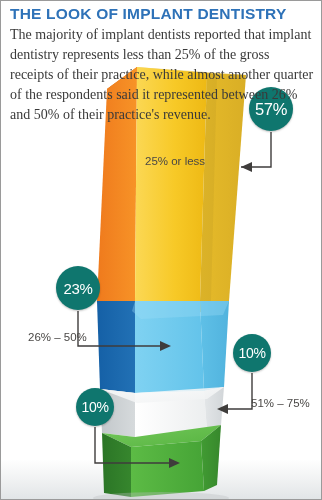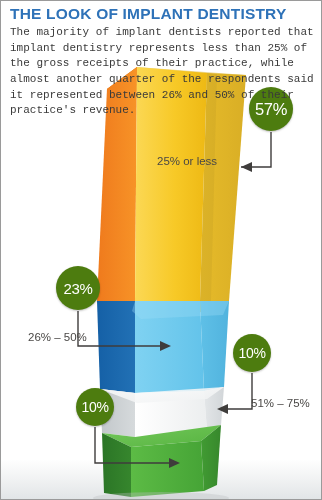--- a/index.html
+++ b/index.html
@@ -39,41 +39,41 @@
     font-family: "Liberation Sans", sans-serif;
     font-size: 15.5px;
     font-weight: bold;
     letter-spacing: .2px;
     color: #2e72b8;
     margin: 0 0 3px 0;
     line-height: 1.05;
     white-space: nowrap;
   }
   #subtitle {
-    font-family: Liberation Mono, monospace;
-    font-size: 11px;
+    font-family: Liberation Serif, serif;
+    font-size: 14px;
     line-height: 1.42;
     color: #3a3a3a;
     margin: 0;
   }
 
   
   .stage {
     position: absolute;
     left: 0;
     width: 322px;
     z-index: 5;
   }
   .stage svg { display: block; }
 
   
   .bubble {
     position: absolute;
     border-radius: 50%;
-    background: #4d7c0f;
+    background: #0f766e;
     color: #ffffff;
     display: flex;
     align-items: center;
     justify-content: center;
     font-family: "Liberation Sans", sans-serif;
     font-weight: normal;
     letter-spacing: -0.3px;
     z-index: 30;
     box-shadow: 0 1px 2px rgba(0,0,0,.25);
     text-align: center;
@@ -92,21 +92,21 @@
 
   
   .lbl {
     position: absolute;
     font-family: "Liberation Sans", sans-serif;
     color: #4a4846;
     font-size: 11.5px;
     white-space: nowrap;
     z-index: 28;
   }
-  .lbl-25  { left: 156px; top: 154px; }
+  .lbl-25  { left: 144px; top: 154px; }
   .lbl-26  { left: 27px;  top: 330px; }
   .lbl-51  { left: 226px; top: 396px; padding-left: 24px; }
   .lbl-75  { left: 36px;  top: 450px; }
 
   
   #floor {
     position: absolute;
     left: 0; bottom: 0;
     width: 322px; height: 40px;
     background: linear-gradient(to bottom, rgba(255,255,255,0) 0%, rgba(235,237,238,.85) 60%, rgba(222,226,228,.9) 100%);

